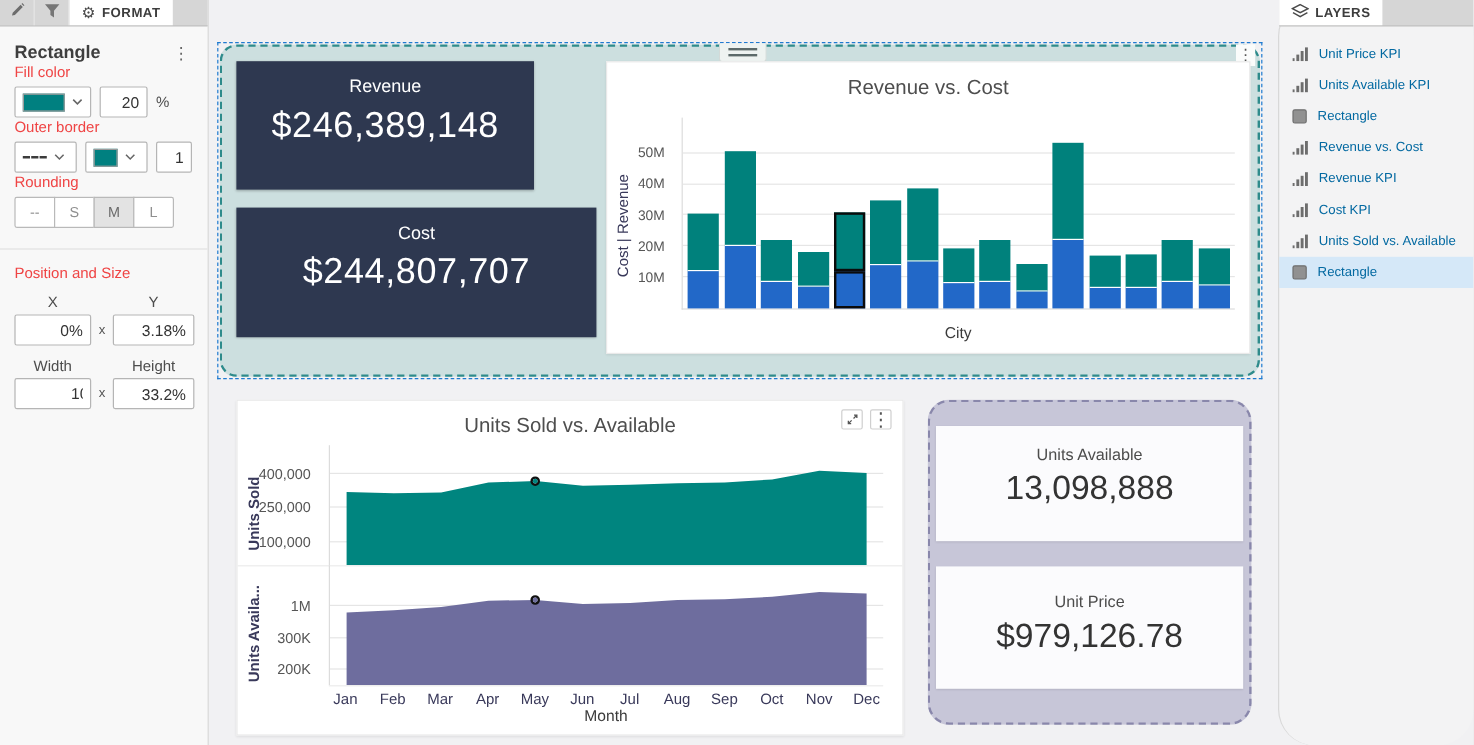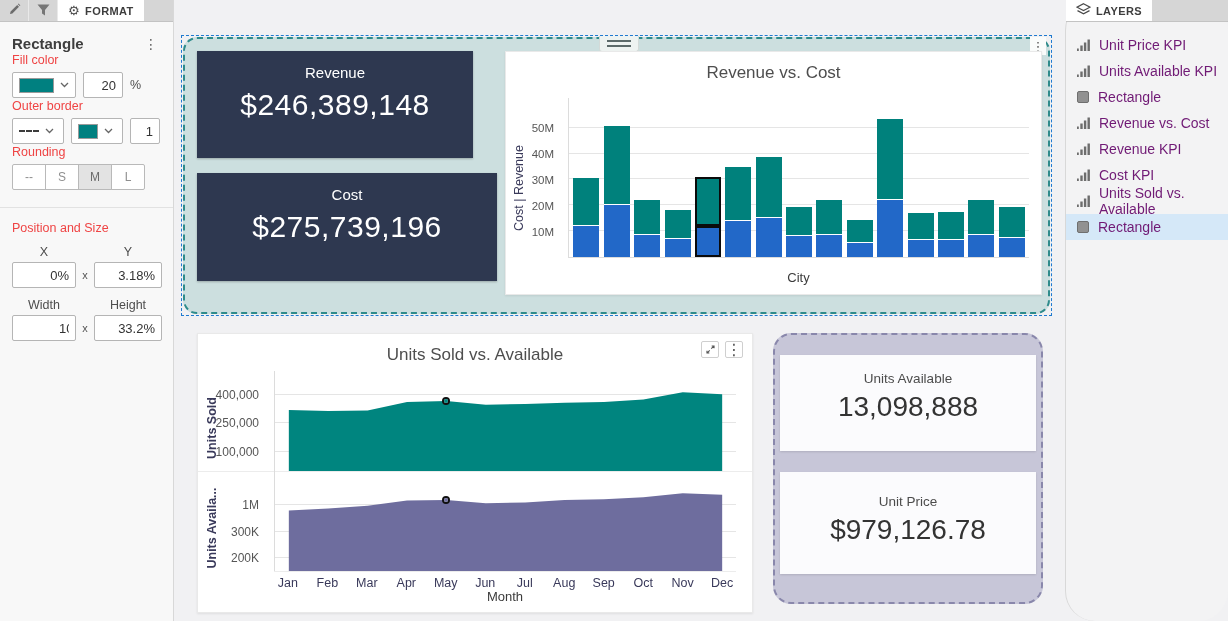--- a/index.html
+++ b/index.html
@@ -44,21 +44,21 @@
   .seg:last-child { border-radius:0 2px 2px 0; }
   .seg.sel { background:#e3e3e3; color:#6b6b6b; }
   .divider { border-top:1px solid #e2e2e2; margin:17px 0 0; }
   .axlbls { display:flex; margin:10px 12px 3px; font-size:12.5px; color:#4d4d4d; }
   .axlbls span { text-align:center; }
   .ax1 { flex:0 0 64px; } .axmid { flex:0 0 18px; } .ax2 { flex:0 0 68px; }
   .xsep { flex:0 0 18px; text-align:center; font-size:11px; color:#555; }
   
   .layer-list { margin-top:10px; }
   .layer-row { height:26px; display:flex; align-items:center; gap:9px; padding-left:11px;
-    font-size:14px; color:#701a75; cursor:default; }
+    font-size:11px; color:#0369a1; cursor:default; }
   .layer-row.selected { background:#d5e8f8; }
   .rect-ico { width:12px; height:12px; background:#919191; border:1px solid #6f6f6f; border-radius:2px; flex:0 0 auto; }
   .bars-ico { display:flex; flex:0 0 auto; }
   
   .sel-rect { position:absolute; left:181px; top:35px; width:871px; height:281px;
     border:1px dashed #1f7ad0; }
   .big-rect { position:absolute; inset:1px; background:#ccdfdf; border:2px dashed #2e8b8b; border-radius:14px; }
   .drag-handle { position:absolute; left:599px; top:36px; width:40px; height:16px;
     background:#eef3f1; border:1px solid #d3dad8; border-top:none; border-radius:0 0 3px 3px;
     display:flex; align-items:center; justify-content:center; }
@@ -299,27 +299,27 @@
   </div>
 
   <div class="sel-rect">
     <div class="big-rect"></div>
   </div>
   <div class="drag-handle">
     <div class="drag-lines"></div>
   </div>
   <div class="rect-kebab">⋮</div>
 
-  <div class="kpi-dark" style="left:197px; top:51px; width:276px; height:107px">
+  <div class="kpi-dark" style="left:197px; top:51px; width:248px; height:107px">
     <div class="klabel">Revenue</div>
     <div class="kvalue">$246,389,148</div>
   </div>
   <div class="kpi-dark" style="left:197px; top:173px; width:300px; height:108px">
     <div class="klabel">Cost</div>
-    <div class="kvalue">$275,739,196</div>
+    <div class="kvalue">$244,807,707</div>
   </div>
 
   <div class="card" style="left:505px; top:51px; width:537px; height:244px">
     <div class="chart-title">Revenue vs. Cost</div>
     <div class="bar-ylabel" style="left:-52px; top:50%; width:130px; text-align:center; transform:rotate(-90deg); margin-top:8px">Cost   |   Revenue</div>
     <div class="bar-yticks">
         <span class="ytick" style="bottom: calc(16.2602% - 6px);">10M</span>
         <span class="ytick" style="bottom: calc(32.5203% - 6px);">20M</span>
         <span class="ytick" style="bottom: calc(48.7805% - 6px);">30M</span>
         <span class="ytick" style="bottom: calc(65.0407% - 6px);">40M</span>

